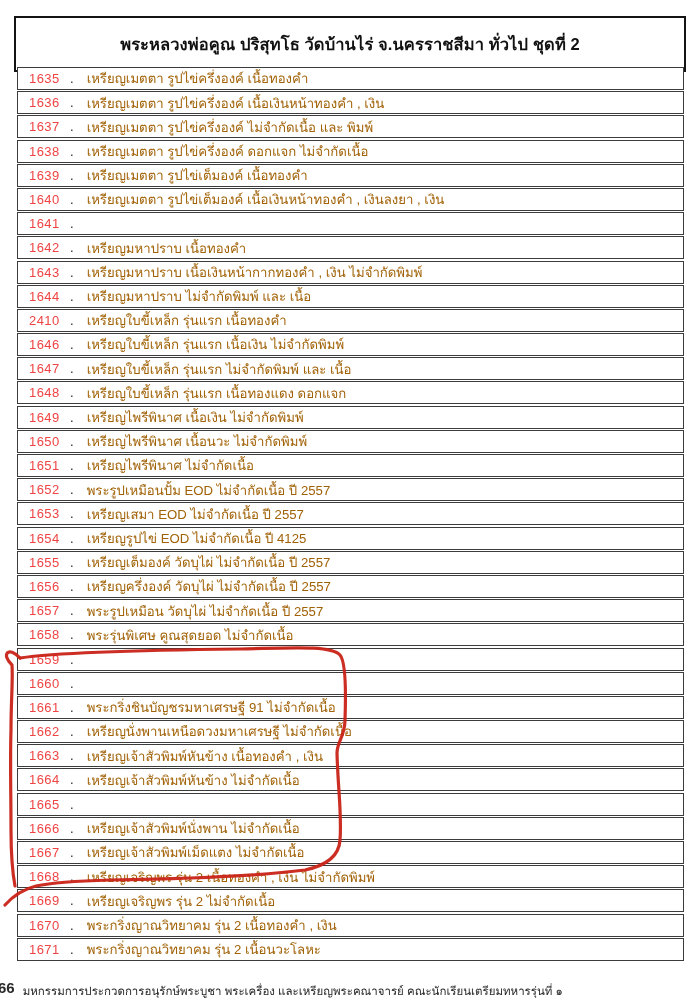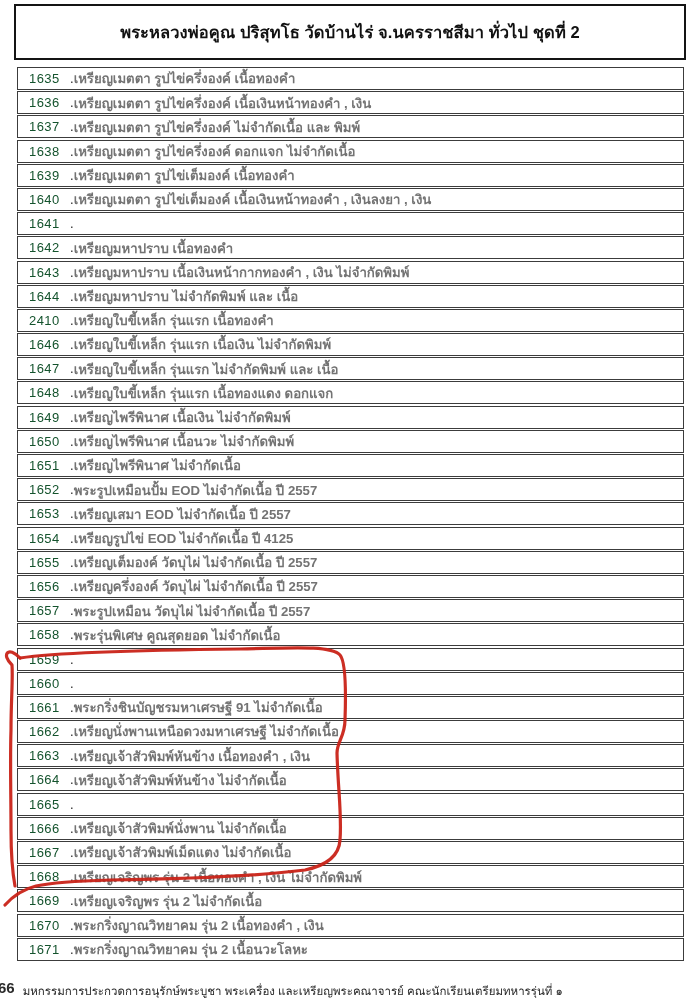--- a/index.html
+++ b/index.html
@@ -5,42 +5,42 @@
   html,body{margin:0;padding:0;}
   body{
     width:700px;height:1008px;background:#ffffff;
     font-family:"Liberation Sans","DejaVu Sans",sans-serif;
     color:#1c1c1c;overflow:hidden;
   }
   .page{position:relative;width:700px;height:1008px;background:#fff;}
 
   
   .header-box{
-    position:absolute;left:14px;top:4px;width:668px;height:52px;
+    position:absolute;left:14px;top:16px;width:668px;height:52px;
     border:2.5px solid #141414;
     display:flex;flex-direction:column;align-items:center;justify-content:center;
     gap:1px;background:#fff;
   }
   .h-line{font-weight:700;font-size:16.5px;line-height:1.35;letter-spacing:.1px;color:#111;white-space:nowrap;}
 
   
   .rows{position:absolute;left:17px;top:67px;width:667px;}
   .row{
     box-sizing:border-box;height:23px;margin-bottom:1.2px;
     border:1px solid #3c3c3c;background:#fff;
     display:flex;align-items:center;overflow:visible;
   }
   .no{
     display:inline-block;width:40px;margin-left:11px;
-    font-size:13px;color:#14532d;letter-spacing:.4px;white-space:nowrap;
+    font-size:13px;color:#ef4444;letter-spacing:.4px;white-space:nowrap;
   }
   .dot{font-size:13px;color:#262626;margin-left:1px;}
   .desc{
-    font-size:13.2px;color:#737373;
-    white-space:nowrap;line-height:1;padding-top:1px;font-weight:bold;
+    margin-left:13px;font-size:13.2px;color:#a16207;
+    white-space:nowrap;line-height:1;padding-top:1px;
   }
 
   
   .annotation{position:absolute;left:0;top:0;width:700px;height:1008px;pointer-events:none;}
 
   
   .footer{position:absolute;left:0;top:979px;width:684px;white-space:nowrap;}
   .page-num{font-size:15px;font-weight:700;color:#2a2a2a;margin-left:-2px;vertical-align:top;}
   .footer-text{font-size:11.5px;color:#262626;margin-left:8px;vertical-align:top;position:relative;top:3px;}
 </style>

